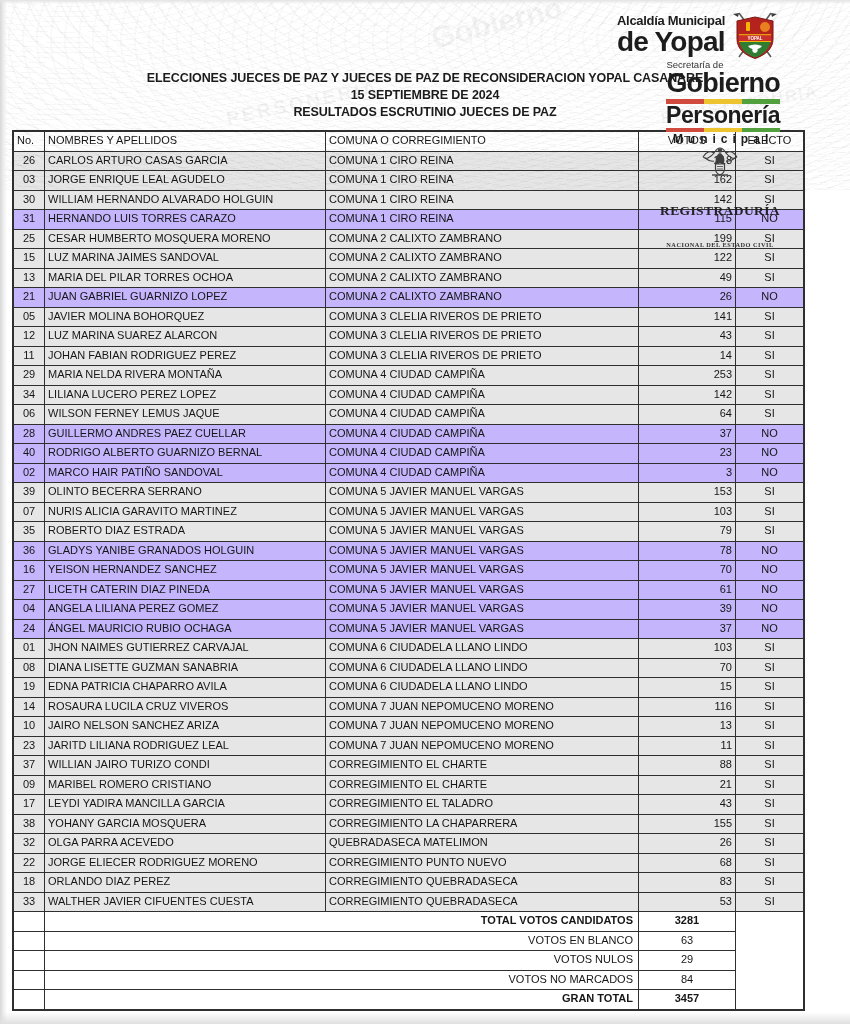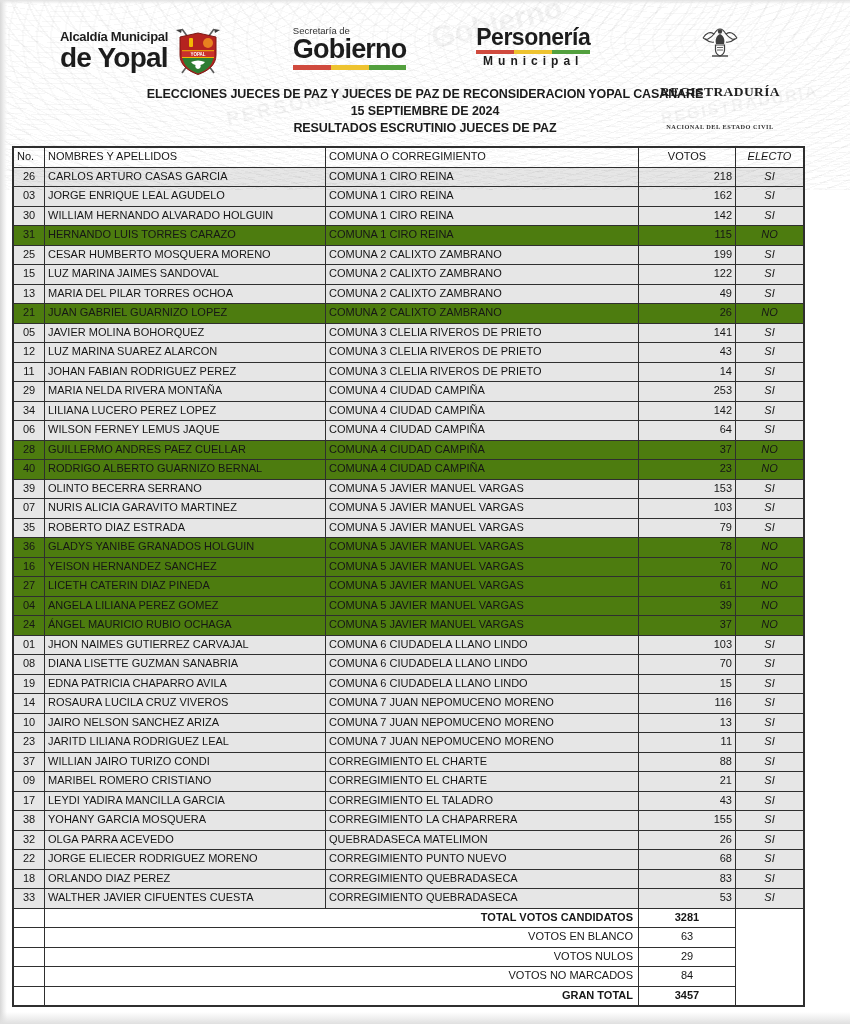--- a/index.html
+++ b/index.html
@@ -28,22 +28,22 @@
       repeating-radial-gradient(ellipse 150px 50px at 100% 40px, rgba(0,0,0,0.02) 0 2px, transparent 2px 14px);
   }
   .watermark{position:absolute;color:rgba(60,60,60,0.055);font-weight:bold;pointer-events:none;white-space:nowrap;}
   .wm1{left:430px;top:6px;font-size:30px;transform:rotate(-14deg);}
   .wm2{left:225px;top:92px;font-size:19px;letter-spacing:3px;transform:rotate(-12deg);}
   .wm3{left:660px;top:96px;font-size:16px;letter-spacing:2px;transform:rotate(-10deg);}
 
   
   .logo-band{
     position:relative;
-    display:flex;align-items:flex-start;justify-content:space-between;
-    padding:26px 70px 4px 60px;height:52px;
+    display:flex;align-items:flex-end;justify-content:space-between;
+    padding:10px 70px 4px 60px;height:52px;flex-direction:column;
   }
   .logo{display:flex;align-items:center;}
   .lg-text{line-height:1;}
   .alcaldia .l1{font-size:13px;font-weight:bold;letter-spacing:-0.3px;}
   .alcaldia .l2{font-size:28px;font-weight:bold;letter-spacing:-0.8px;margin-top:1px;}
   .alcaldia svg{margin-left:5px;}
   .gobierno .l1{font-size:9.5px;color:#333;}
   .gobierno .l2{font-size:27px;font-weight:bold;letter-spacing:-0.8px;}
   .stripe{display:flex;height:5px;margin-top:2px;}
   .stripe span{flex:1;}
@@ -73,27 +73,27 @@
     background:#fff;
     font-weight:normal;
     white-space:nowrap;
     overflow:hidden;
   }
   table.results{border:2px solid #2f2f2f;}
   .col-no{width:24px;text-align:center;}
   .col-name{width:274px;text-align:left;}
   .col-zone{width:306px;text-align:left;}
   .col-votos{width:90px;}
-  .col-electo{width:61px;text-align:center;font-style:italic;}
+  .col-electo{width:61px;text-align:center;}
   thead th.col-no{text-align:left;}
   thead th.col-votos, thead th.col-electo{text-align:center;}
   td.col-no{font-weight:bold;}
   td.col-votos{text-align:right;padding-right:5px;}
   tr.row-si td{background:#e6e6e6;}
-  tr.row-no td{background:#4d7c0f;}
+  tr.row-no td{background:#c4b5fd;}
   tfoot td.f-label{text-align:right;padding-right:5px;}
   tfoot td.f-value{text-align:center;}
   tfoot tr.f-bold td{font-weight:bold;}
   tfoot td{background:#fff;}
 </style>
 </head>
 <body>
 
 <div class="page">
   <div class="waves"></div>
@@ -294,20 +294,27 @@
           <td class="col-votos">37</td>
           <td class="col-electo">NO</td>
         </tr>
         <tr class="row-no">
           <td class="col-no">40</td>
           <td class="col-name">RODRIGO ALBERTO GUARNIZO BERNAL</td>
           <td class="col-zone">COMUNA 4 CIUDAD CAMPIÑA</td>
           <td class="col-votos">23</td>
           <td class="col-electo">NO</td>
         </tr>
+        <tr class="row-no">
+          <td class="col-no">02</td>
+          <td class="col-name">MARCO HAIR PATIÑO SANDOVAL</td>
+          <td class="col-zone">COMUNA 4 CIUDAD CAMPIÑA</td>
+          <td class="col-votos">3</td>
+          <td class="col-electo">NO</td>
+        </tr>
         <tr class="row-si">
           <td class="col-no">39</td>
           <td class="col-name">OLINTO BECERRA SERRANO</td>
           <td class="col-zone">COMUNA 5 JAVIER MANUEL VARGAS</td>
           <td class="col-votos">153</td>
           <td class="col-electo">SI</td>
         </tr>
         <tr class="row-si">
           <td class="col-no">07</td>
           <td class="col-name">NURIS ALICIA GARAVITO MARTINEZ</td>

